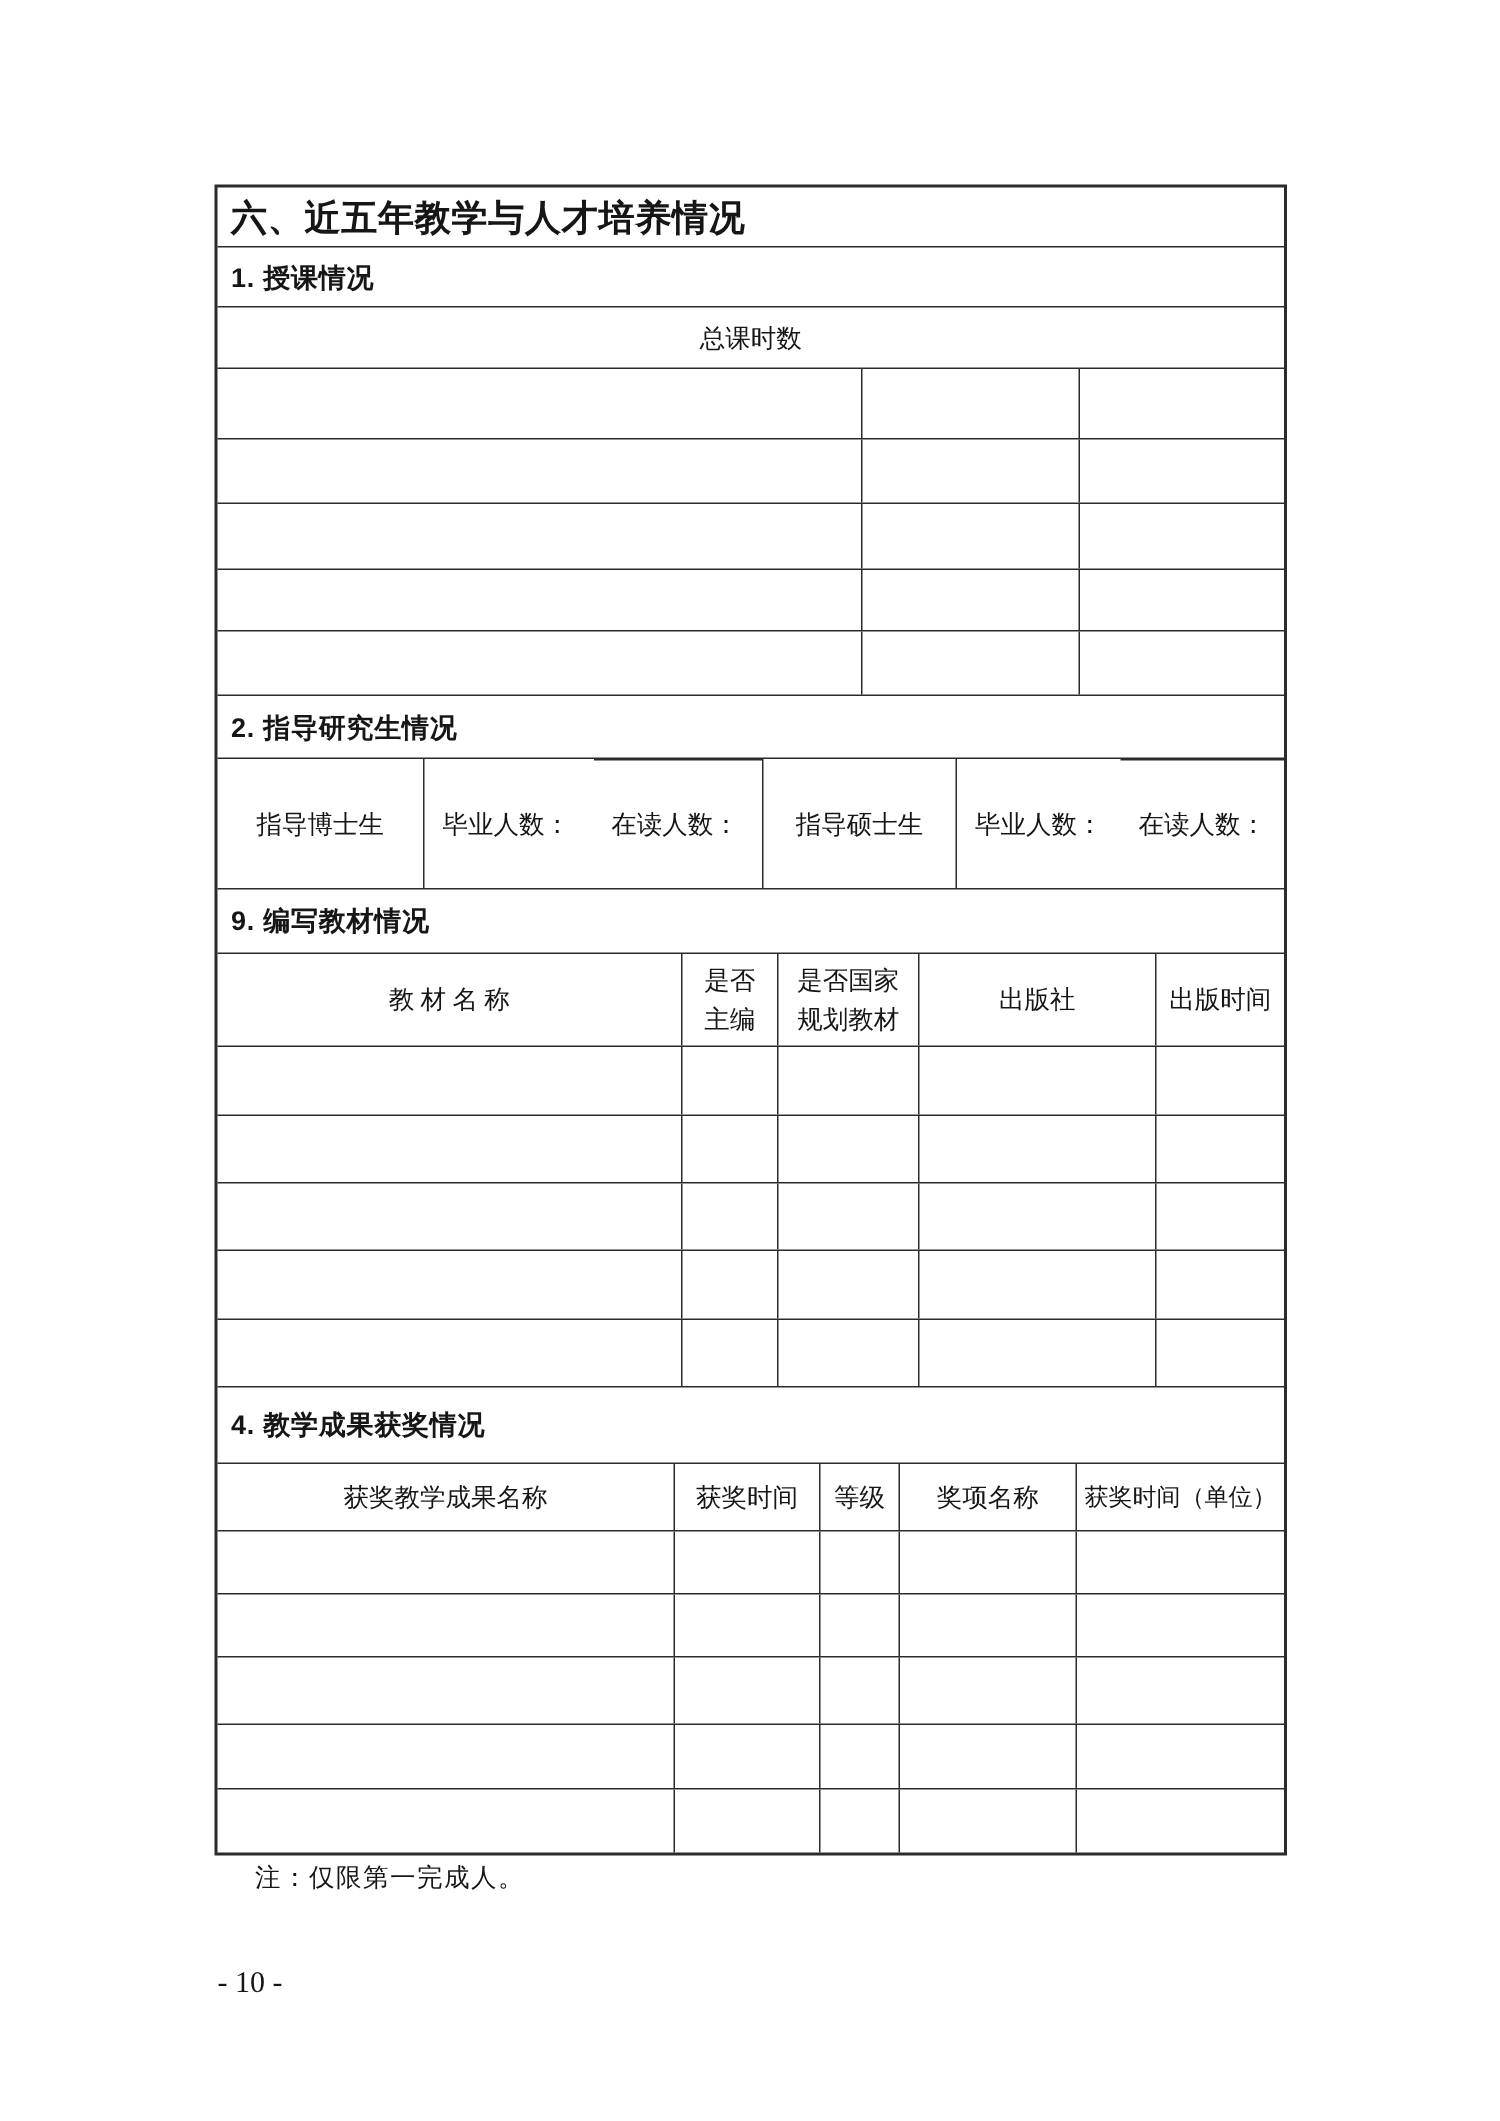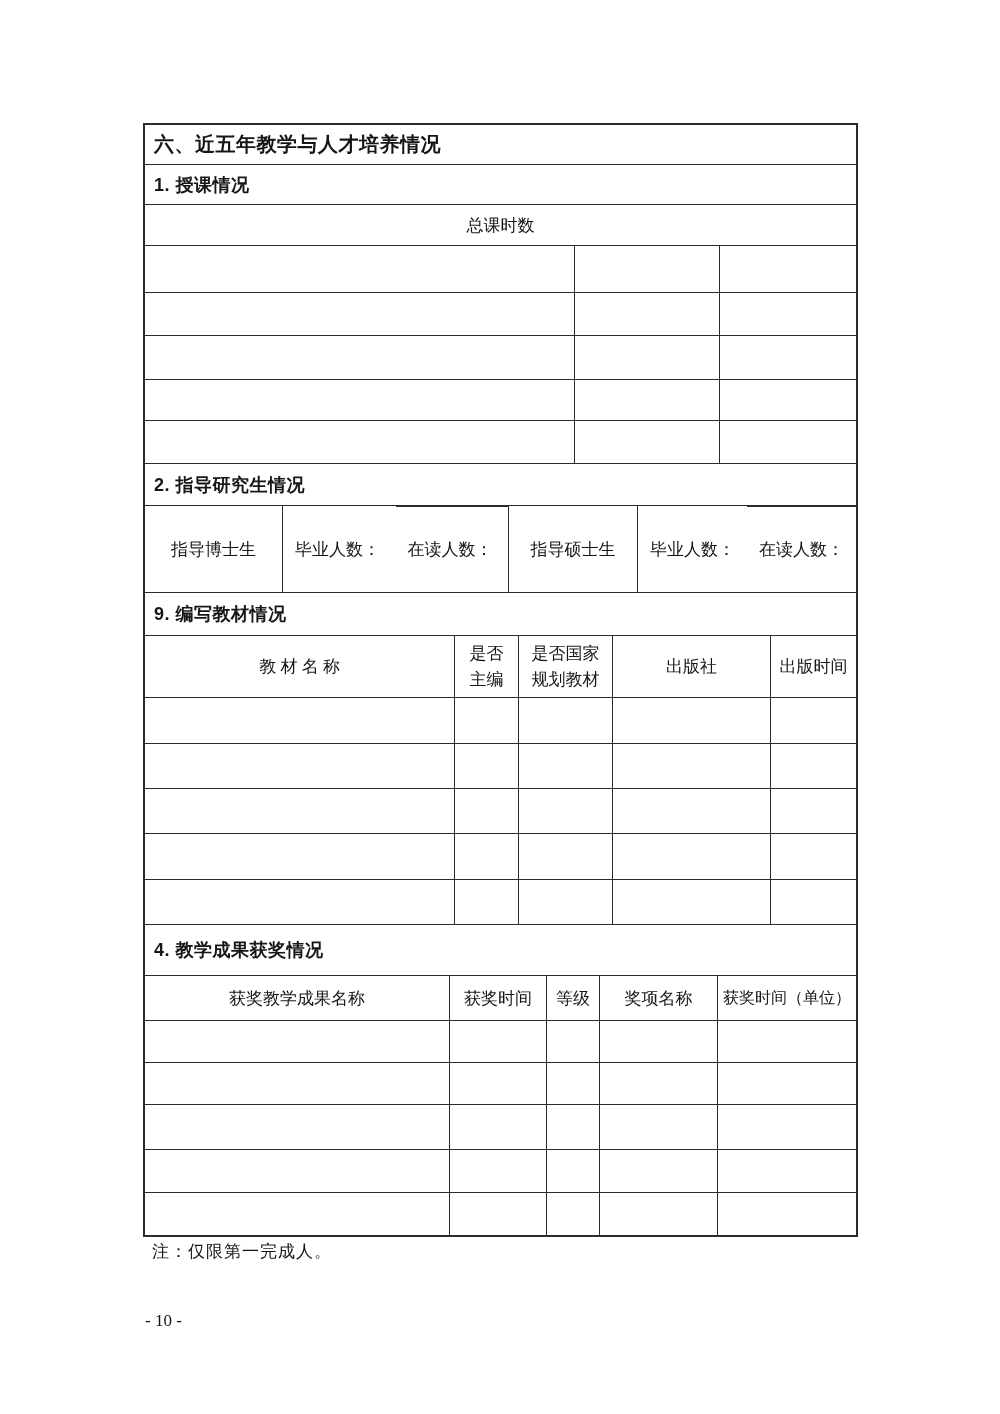--- a/index.html
+++ b/index.html
@@ -40,47 +40,47 @@
   .sec {
     flex: 1 1 auto;
     display: flex;
     align-items: center;
     padding-left: 9px;
     font-family: "Liberation Sans", "DejaVu Sans", sans-serif;
     font-weight: 700;
     font-size: 18px;
     letter-spacing: 0.5px;
   }
-  .title-text { font-size: 20px; }
+  .title-text { font-size: 24px; }
   .pre { white-space: pre-line; line-height: 1.5; }
   .vstack {
     flex-direction: row;
     align-items: stretch;
     justify-content: stretch;
     padding: 0;
   }
   .sub {
     flex: 1 1 0;
     display: flex;
     align-items: center;
     padding-left: 12px;
     font-size: 17px;
     box-sizing: border-box;
   }
   .sub + .sub { border-top: 1px solid #2b2b2b; }
   .note {
     position: absolute;
-    left: 152px; top: 1240px;
+    left: 170px; top: 1240px;
     font-size: 17px;
     letter-spacing: 1px;
   }
   .pagenum {
     position: absolute;
     left: 145px; top: 1311px;
-    font-size: 17px;
+    font-size: 20px;
   }
 </style>
 </head>
 <body>
 
 <div class="form">
 
   <div class="r" style="height:39px">
     <div class="sec title-text">六、近五年教学与人才培养情况</div>
   </div>

